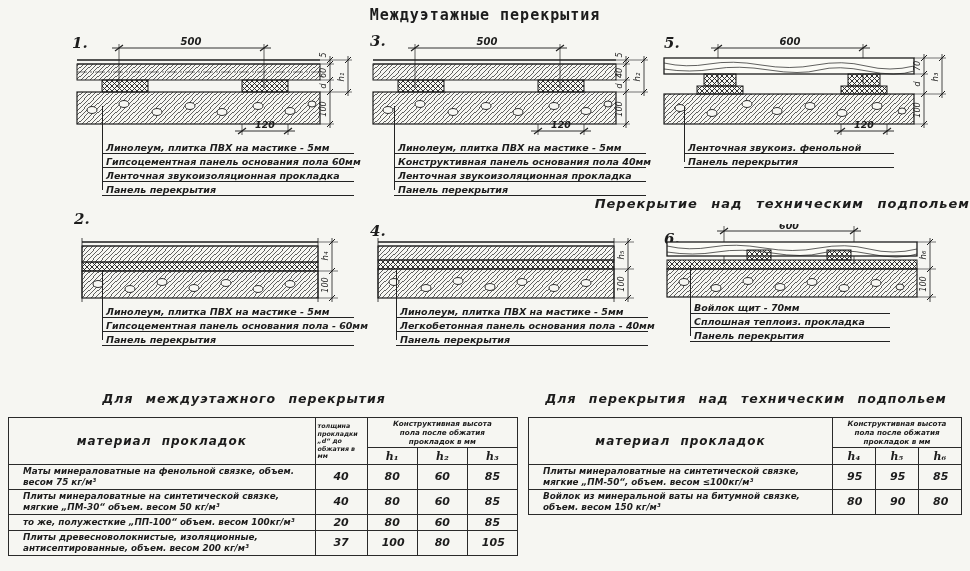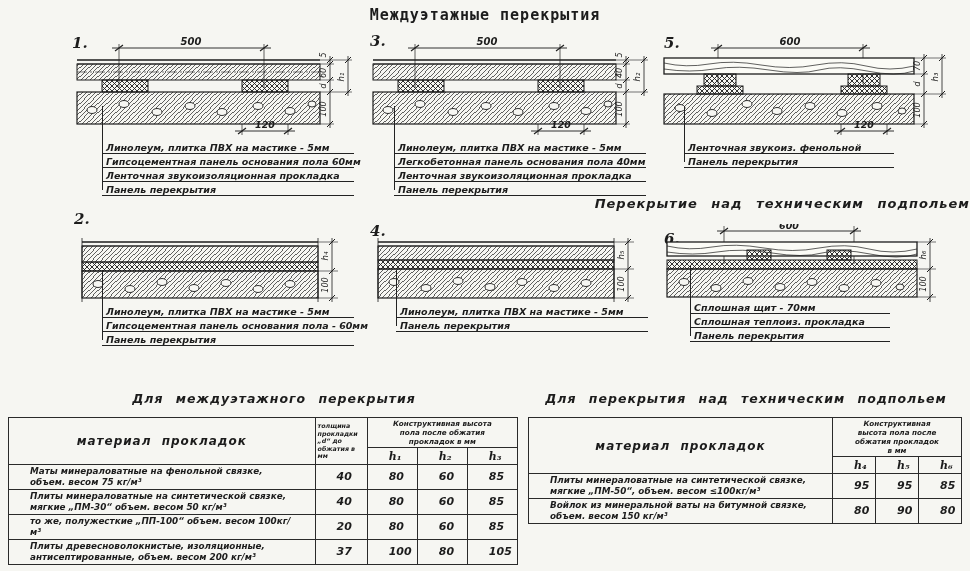--- a/index.html
+++ b/index.html
@@ -13,21 +13,21 @@
   .fig-num{position:absolute;font:italic bold 15px "DejaVu Serif",serif;}
   .fig svg{position:absolute;left:0;}
   .callouts{position:absolute;width:252px;}
   .callouts::before{content:"";position:absolute;left:0;top:-34px;bottom:6px;width:1.2px;background:#222;}
   .callout{border-bottom:1.2px solid #222;font:italic 600 9.5px "DejaVu Sans",sans-serif;
     padding:2px 0 0 4px;white-space:nowrap;height:11px;}
   svg text{font-family:"DejaVu Sans",sans-serif;font-style:italic;fill:#1c1c1c;}
   .tbl-title{position:absolute;top:391px;text-align:center;
     font:italic 600 12.5px "DejaVu Sans",sans-serif;word-spacing:7px;letter-spacing:1px;}
   table{position:absolute;top:417px;border-collapse:collapse;table-layout:fixed;background:transparent;}
-  td,th{border:1.4px solid #2a2a2a;padding:1px 21px;vertical-align:middle;}
+  td,th{border:1.4px solid #2a2a2a;padding:1px 14px;vertical-align:middle;}
   th{font:italic 600 11px "DejaVu Sans",sans-serif;text-align:center;}
   .hdr-material{font:italic 600 12px "DejaVu Sans",sans-serif;letter-spacing:1px;word-spacing:5px;}
   .hdr-small{font:italic 600 6.3px "DejaVu Sans",sans-serif;line-height:1.2;text-align:left;padding:1px 2px;}
   .hdr-group{font:italic 600 7.2px "DejaVu Sans",sans-serif;line-height:1.25;height:18px;}
   .hdr-h{font:italic 600 11px "DejaVu Serif",serif;height:14px;}
   td.material{font:italic 600 8.8px "DejaVu Sans",sans-serif;line-height:1.25;text-align:left;}
   td.val{font:italic bold 11px "DejaVu Sans",sans-serif;text-align:center;}
 </style>
 </head>
 <body>
@@ -143,21 +143,21 @@
       <text font-size="8" text-anchor="middle" transform="rotate(-90 264 19)" x="264" y="19">5</text>
       <text font-size="8" text-anchor="middle" transform="rotate(-90 264 37)" x="264" y="37">40</text>
       <text font-size="8" text-anchor="middle" transform="rotate(-90 264 50)" x="264" y="50">d</text>
       <text font-size="8" text-anchor="middle" transform="rotate(-90 264 73)" x="264" y="73">100</text>
       <line x1="286" y1="20" x2="286" y2="60" stroke="#1c1c1c" stroke-width="0.8"></line>
       <path d="M283,27 L289,21 M283,59 L289,53" stroke="#1c1c1c" stroke-width="1"></path>
       <text font-size="8.5" text-anchor="middle" transform="rotate(-90 282 41)" x="282" y="41">h₂</text>
     </svg>
     <div class="callouts" style="left:36px;top:112px">
       <div class="callout">Линолеум, плитка ПВХ на мастике - 5мм</div>
-      <div class="callout">Легкобетонная панель основания пола 40мм</div>
+      <div class="callout">Конструктивная панель основания пола 40мм</div>
       <div class="callout">Ленточная звукоизоляционная прокладка</div>
       <div class="callout">Панель перекрытия</div>
     </div>
   </div>
 
   <div class="fig" style="left:652px;top:28px;width:315px;height:180px">
     <div class="fig-num" style="left:12px;top:6px">5.</div>
     <svg style="top:8px" width="310" height="102" viewBox="0 0 310 102">
       <line x1="66" y1="8" x2="66" y2="48" stroke="#1c1c1c" stroke-width="0.7"></line>
       <line x1="211" y1="8" x2="211" y2="48" stroke="#1c1c1c" stroke-width="0.7"></line>
@@ -270,20 +270,21 @@
           <line x1="256" y1="37" x2="276" y2="37"></line>
         <line x1="256" y1="66" x2="276" y2="66"></line>
       </g>
       <line x1="270" y1="6" x2="270" y2="70" stroke="#1c1c1c" stroke-width="0.8"></line>
       <path d="M267,13 L273,7 M267,40 L273,34 M267,69 L273,63" stroke="#1c1c1c" stroke-width="1"></path>
       <text font-size="8.5" text-anchor="middle" transform="rotate(-90 266 23)" x="266" y="23">h₅</text>
       <text font-size="8" text-anchor="middle" transform="rotate(-90 266 52)" x="266" y="52">100</text>
     </svg>
     <div class="callouts" style="left:38px;top:96px">
       <div class="callout">Линолеум, плитка ПВХ на мастике - 5мм</div>
+      <div class="callout">Легкобетонная панель основания пола - 40мм</div>
       <div class="callout">Панель перекрытия</div>
     </div>
   </div>
 
   <div class="fig" style="left:652px;top:212px;width:315px;height:156px">
     <div class="fig-num" style="left:12px;top:18px">6.</div>
     <svg style="top:12px" width="305" height="84" viewBox="0 0 305 84">
       <line x1="72" y1="2" x2="72" y2="40" stroke="#1c1c1c" stroke-width="0.7"></line>
       <line x1="202" y1="2" x2="202" y2="40" stroke="#1c1c1c" stroke-width="0.7"></line>
       <line x1="65" y1="7" x2="209" y2="7" stroke="#1c1c1c" stroke-width="0.9"></line>
@@ -310,27 +311,27 @@
         <line x1="265" y1="18" x2="284" y2="18"></line>
           <line x1="265" y1="45" x2="284" y2="45"></line>
         <line x1="265" y1="73" x2="284" y2="73"></line>
       </g>
       <line x1="278" y1="14" x2="278" y2="78" stroke="#1c1c1c" stroke-width="0.8"></line>
       <path d="M275,21 L281,15 M275,48 L281,42 M275,76 L281,70" stroke="#1c1c1c" stroke-width="1"></path>
       <text font-size="8.5" text-anchor="middle" transform="rotate(-90 274 31)" x="274" y="31">h₆</text>
       <text font-size="8" text-anchor="middle" transform="rotate(-90 274 60)" x="274" y="60">100</text>
     </svg>
     <div class="callouts" style="left:38px;top:88px;width:200px">
-      <div class="callout">Сплошная щит  -  70мм</div>
+      <div class="callout">Войлок щит  -  70мм</div>
       <div class="callout">Сплошная теплоиз. прокладка</div>
       <div class="callout">Панель перекрытия</div>
     </div>
   </div>
 
-  <div class="tbl-title" style="left:44px;width:460px">Для междуэтажного перекрытия</div>
+  <div class="tbl-title" style="left:14px;width:460px">Для междуэтажного перекрытия</div>
   <table style="left:8px;width:510px">
     <colgroup>
         <col style="width:306px">
         <col style="width:52px">
         <col style="width:50px">
         <col style="width:50px">
         <col style="width:50px">
       </colgroup>
     <tbody>
         <tr>

